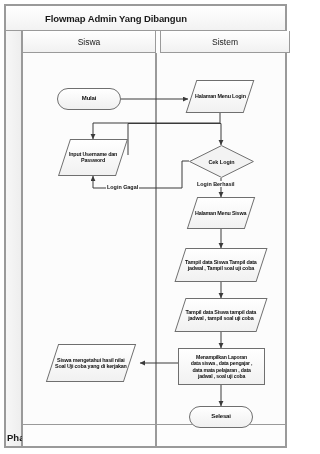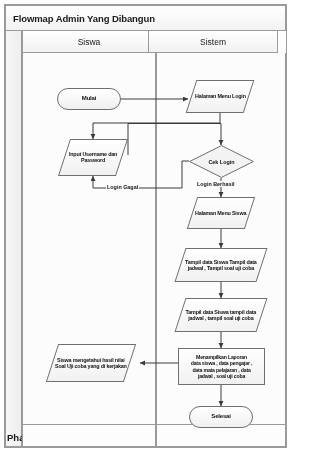--- a/index.html
+++ b/index.html
@@ -38,20 +38,21 @@
     box-sizing: border-box;
     display: flex;
     align-items: center;
   }
   .title-text {
     padding-left: 7px;
     font-size: 9.5px;
     font-weight: bold;
     color: #1a1a1a;
     letter-spacing: -0.1px;
+    margin-left: 32px;
   }
   
   .phase-lane {
     position: absolute;
     left: 5px;
     top: 31px;
     width: 17px;
     height: 416px;
     border: 1px solid #9a9a9a;
     border-top: none;
@@ -75,21 +76,21 @@
     border-top: none;
     background: linear-gradient(#ffffff,#f1f1f1);
     box-sizing: border-box;
     display: flex;
     align-items: center;
     justify-content: center;
     font-size: 8.5px;
     color: #1a1a1a;
   }
   .col-head.siswa  { left: 22px;  width: 134px; }
-  .col-head.sistem { left: 148px; width: 130px; }
+  .col-head.sistem { left: 160px; width: 130px; }
   
   .lane-body {
     position: absolute;
     top: 53px;
     height: 394px;
     border: 1px solid #9a9a9a;
     border-top: none;
     background: #fcfcfc;
     box-sizing: border-box;
   }

